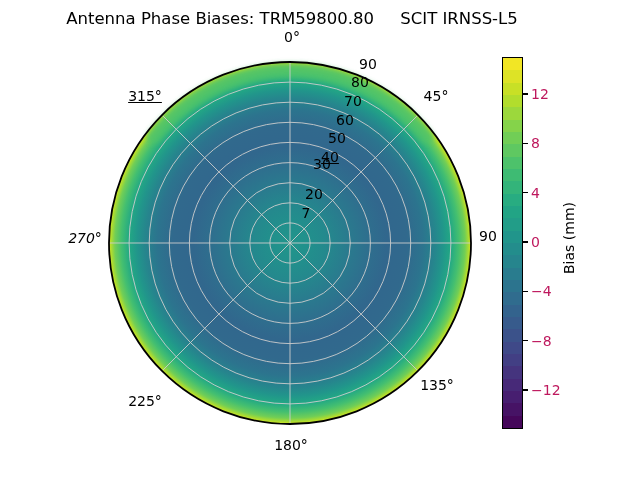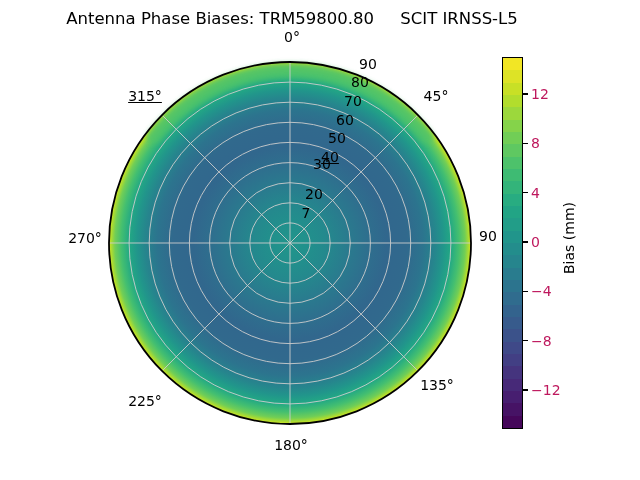--- a/index.html
+++ b/index.html
@@ -85,21 +85,21 @@
     <circle cx="290" cy="243" r="181" fill="none" stroke="#000" stroke-width="1.8"></circle>
   </svg>
 
   <div id="angular-labels">
       <span class="tick-label" style="left: 292px; top: 37px;">0°</span>
       <span class="tick-label" style="left: 436px; top: 96px;">45°</span>
       <span class="tick-label" style="left: 488px; top: 236px;">90</span>
       <span class="tick-label" style="left: 437px; top: 385px;">135°</span>
       <span class="tick-label" style="left: 291px; top: 445px;">180°</span>
       <span class="tick-label" style="left: 145px; top: 401px;">225°</span>
-      <span class="tick-label" style="left: 85px; top: 238px;">270°</span>
+      <span class="tick-label" style="left: 85px; top: 238px; font-style: italic;">270°</span>
       <span class="tick-label" style="left: 145px; top: 96px; text-decoration: underline;">315°</span>
     </div>
   <div id="radial-labels">
       <span class="tick-label" style="left: 306px; top: 213px;">7</span>
       <span class="tick-label" style="left: 314px; top: 194px;">20</span>
       <span class="tick-label" style="left: 322px; top: 164px;">30</span>
       <span class="tick-label" style="left: 330px; top: 157px; text-decoration: underline;">40</span>
       <span class="tick-label" style="left: 337px; top: 138px;">50</span>
       <span class="tick-label" style="left: 345px; top: 120px;">60</span>
       <span class="tick-label" style="left: 353px; top: 101px;">70</span>

